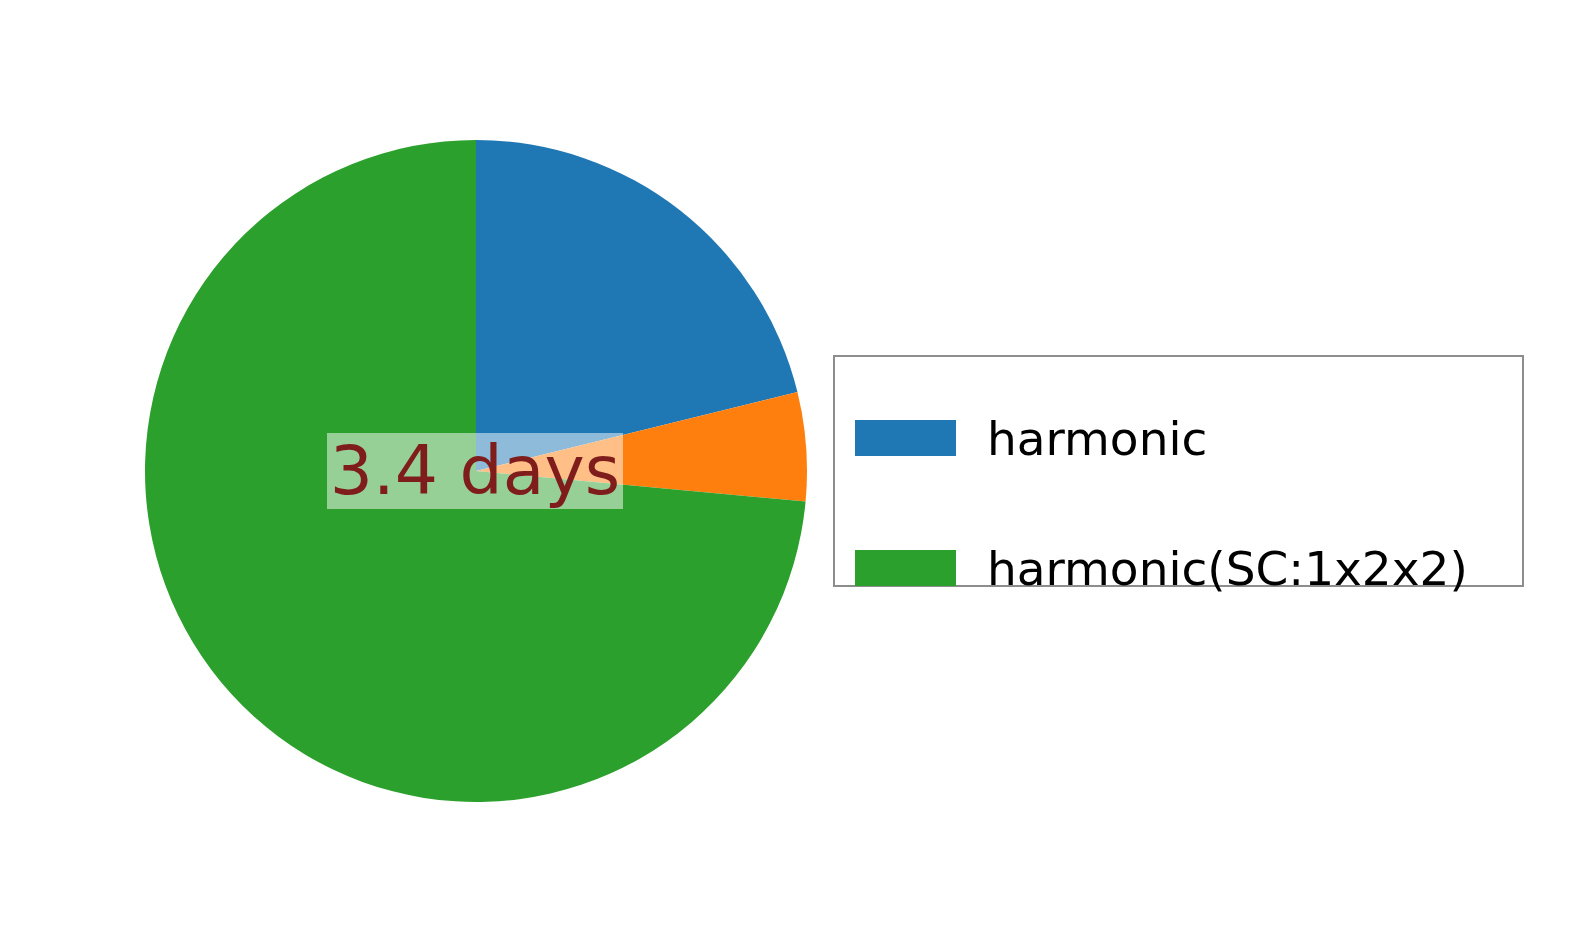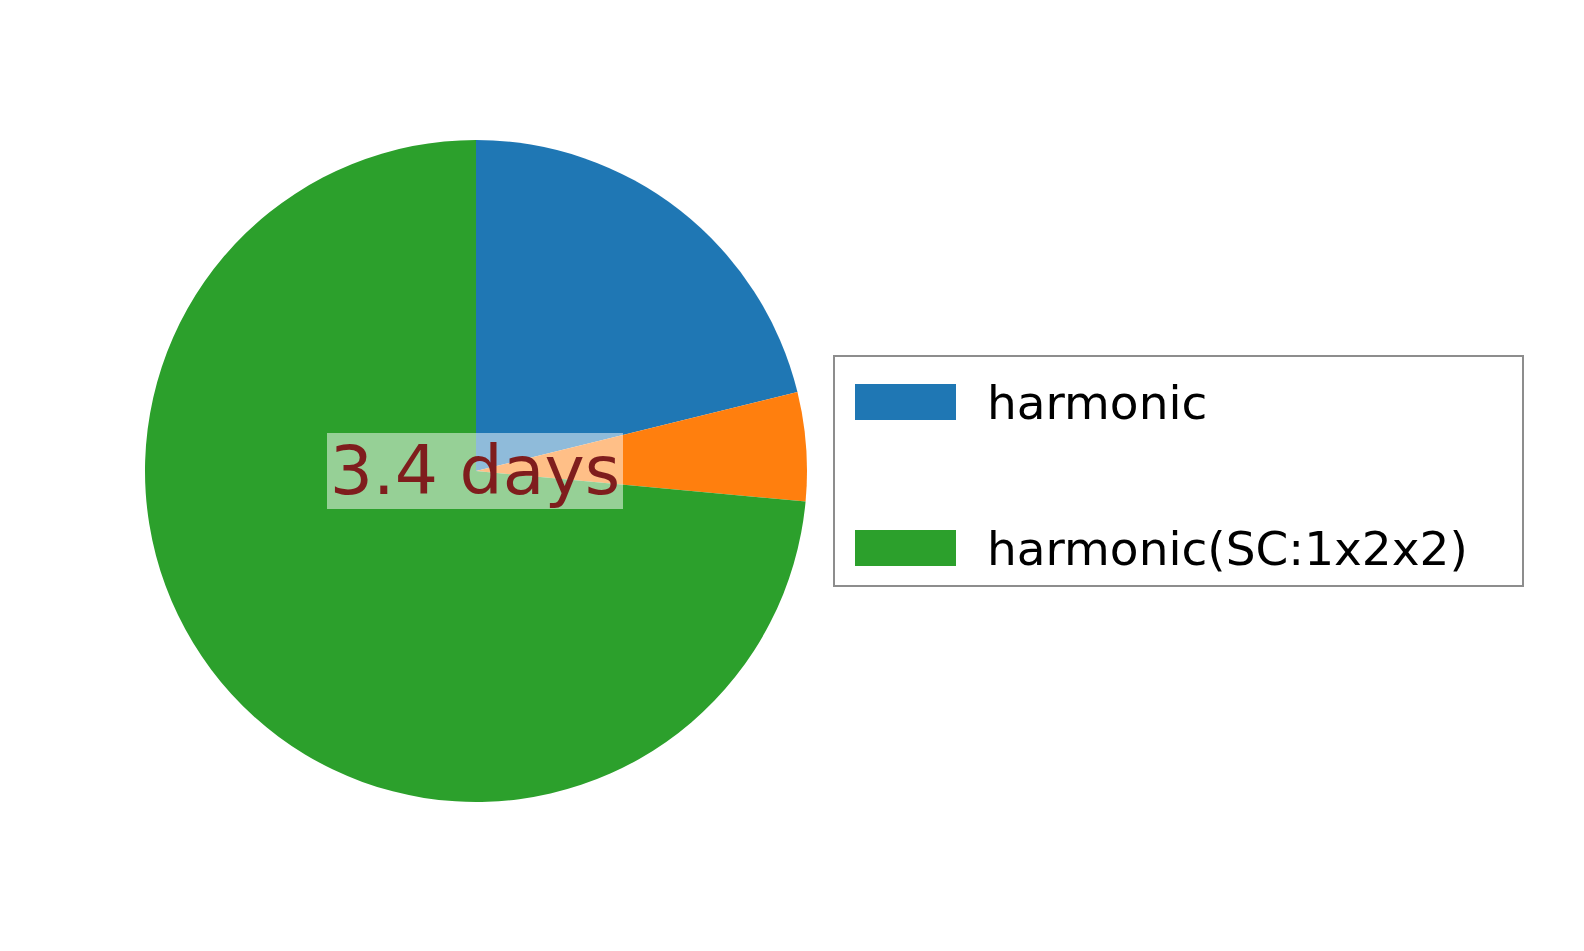--- a/index.html
+++ b/index.html
@@ -72,24 +72,25 @@
     border: 2px solid #8d8d8d;
     box-sizing: border-box;
   }
   .legend-row {
     position: absolute;
     left: 0;
     width: 100%;
     height: 50px;
     display: flex;
     align-items: center;
+    margin-top: 36px;
   }
   .legend-row-0 { top: 20px; }
   .legend-row-1 { top: 93px; }
-  .legend-row-2 { top: 166px; padding-left: 48px; }
+  .legend-row-2 { top: 150px; padding-left: 48px; }
 
   .legend-swatch {
     position: absolute;
     left: 20px;
     top: 7px;
     width: 101px;
     height: 36px;
   }
   .legend-label {
     position: absolute;

